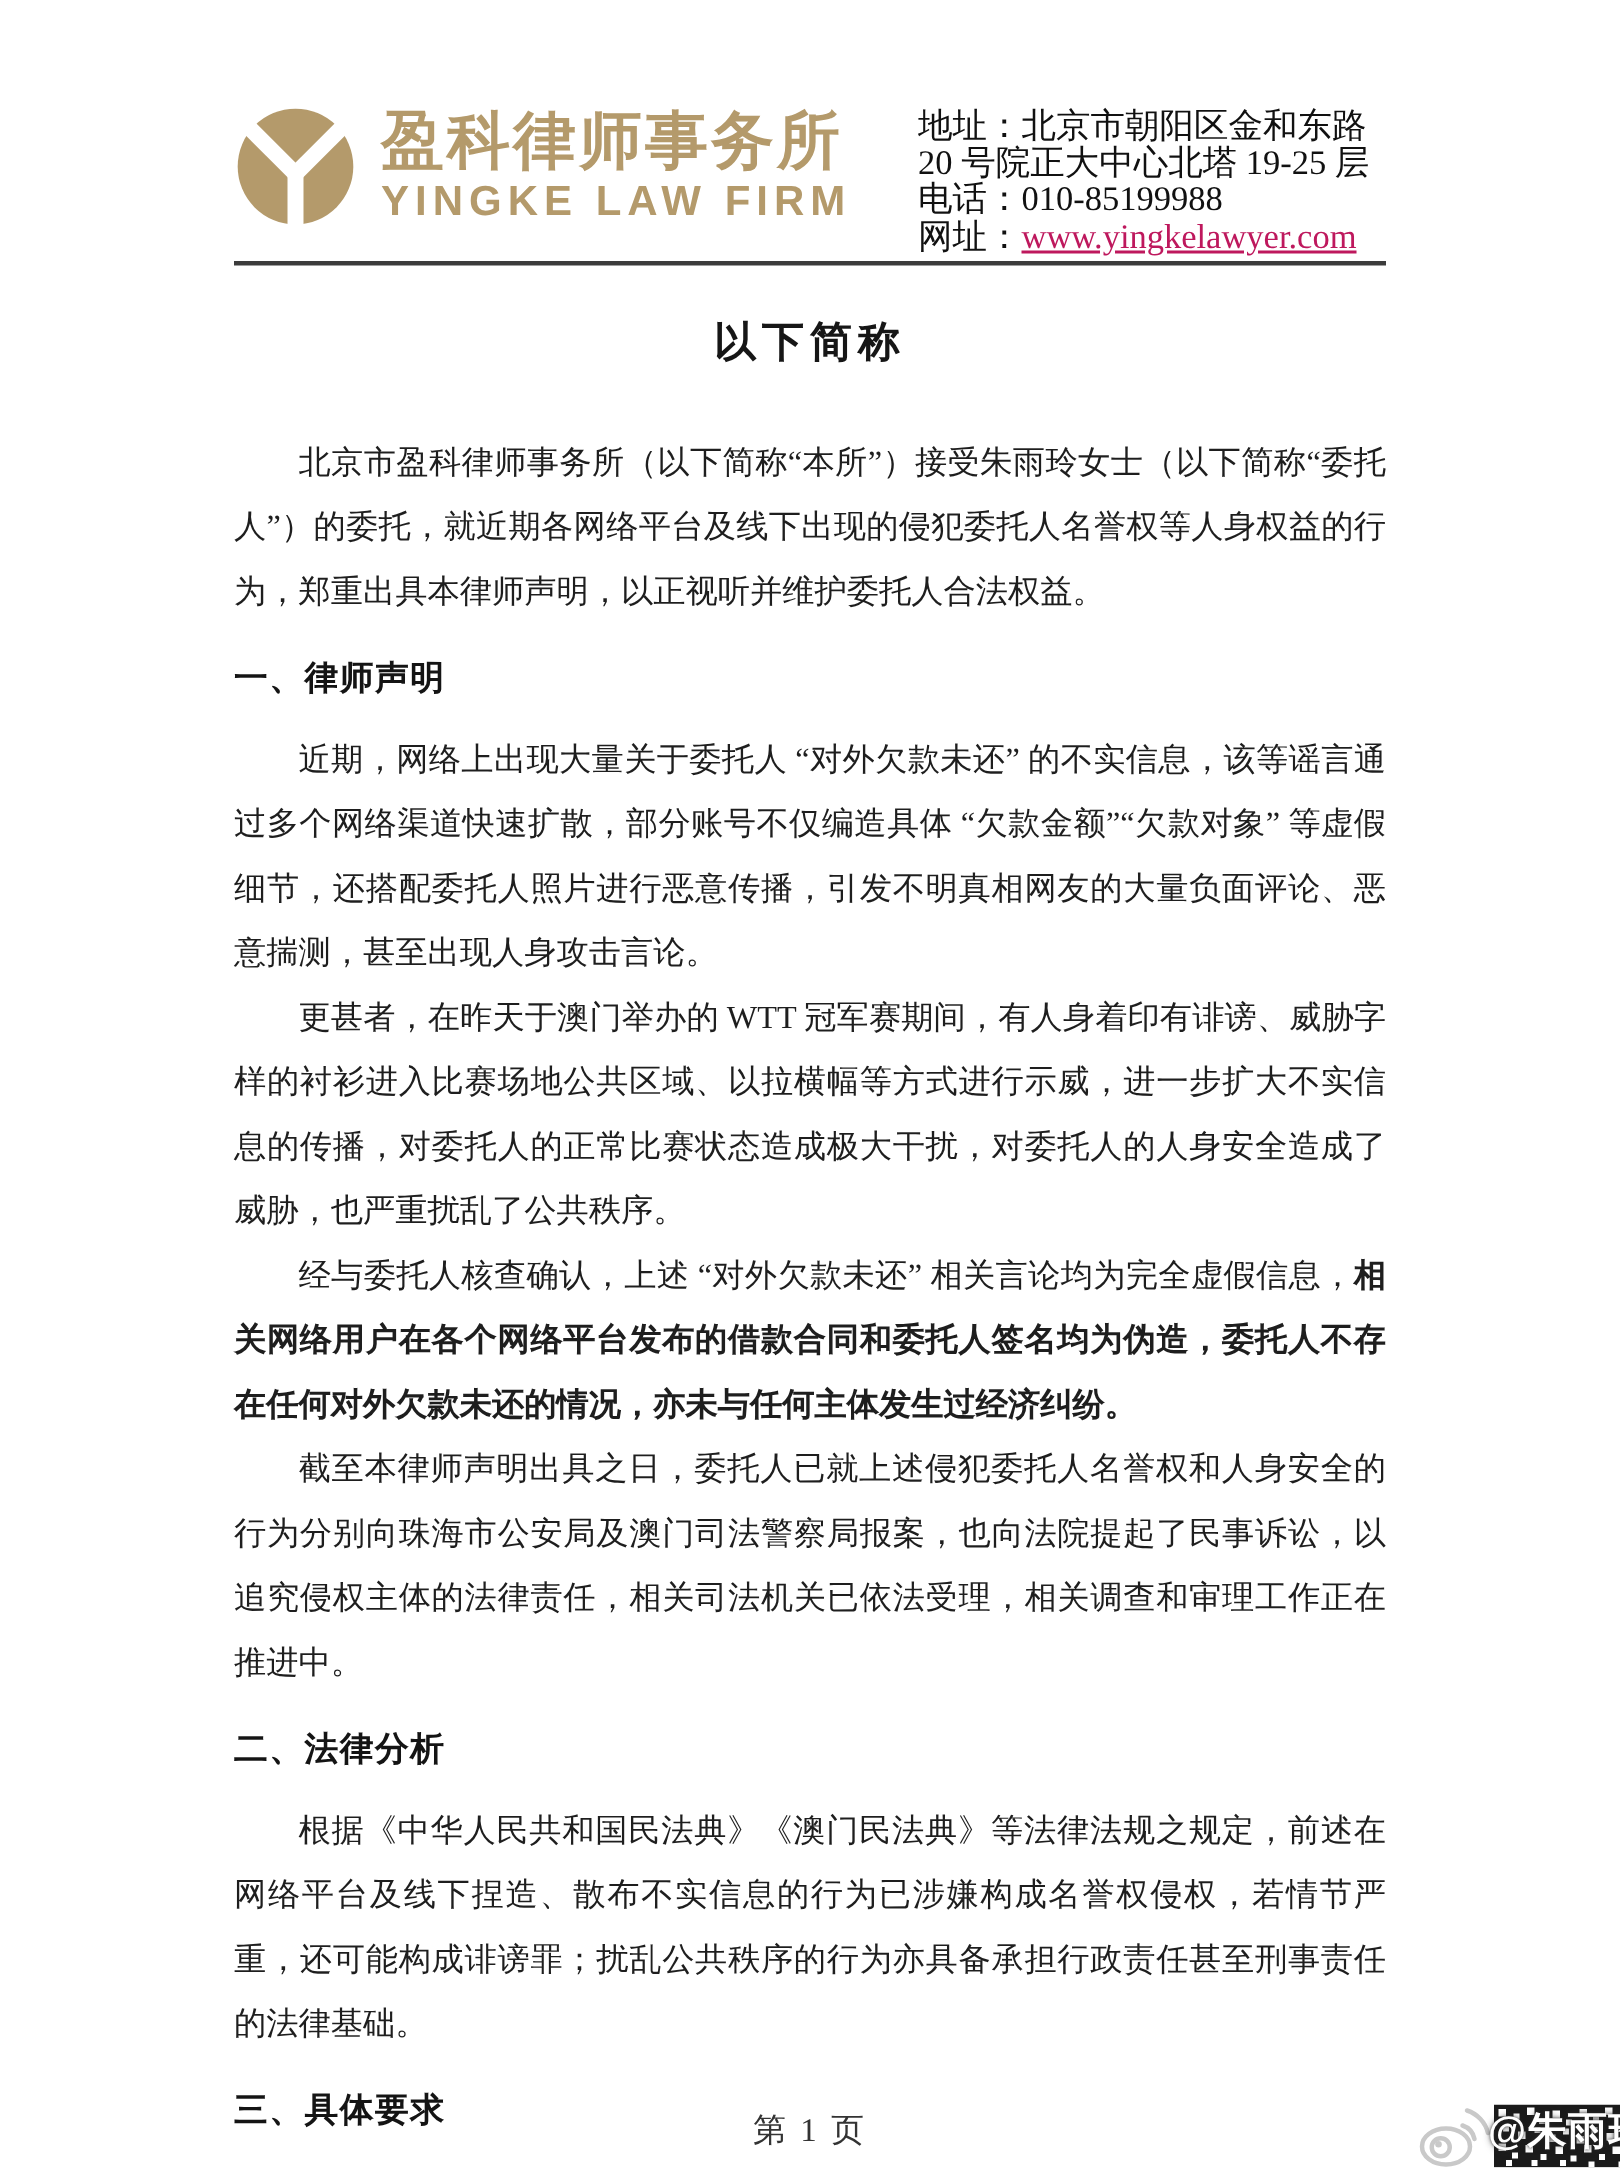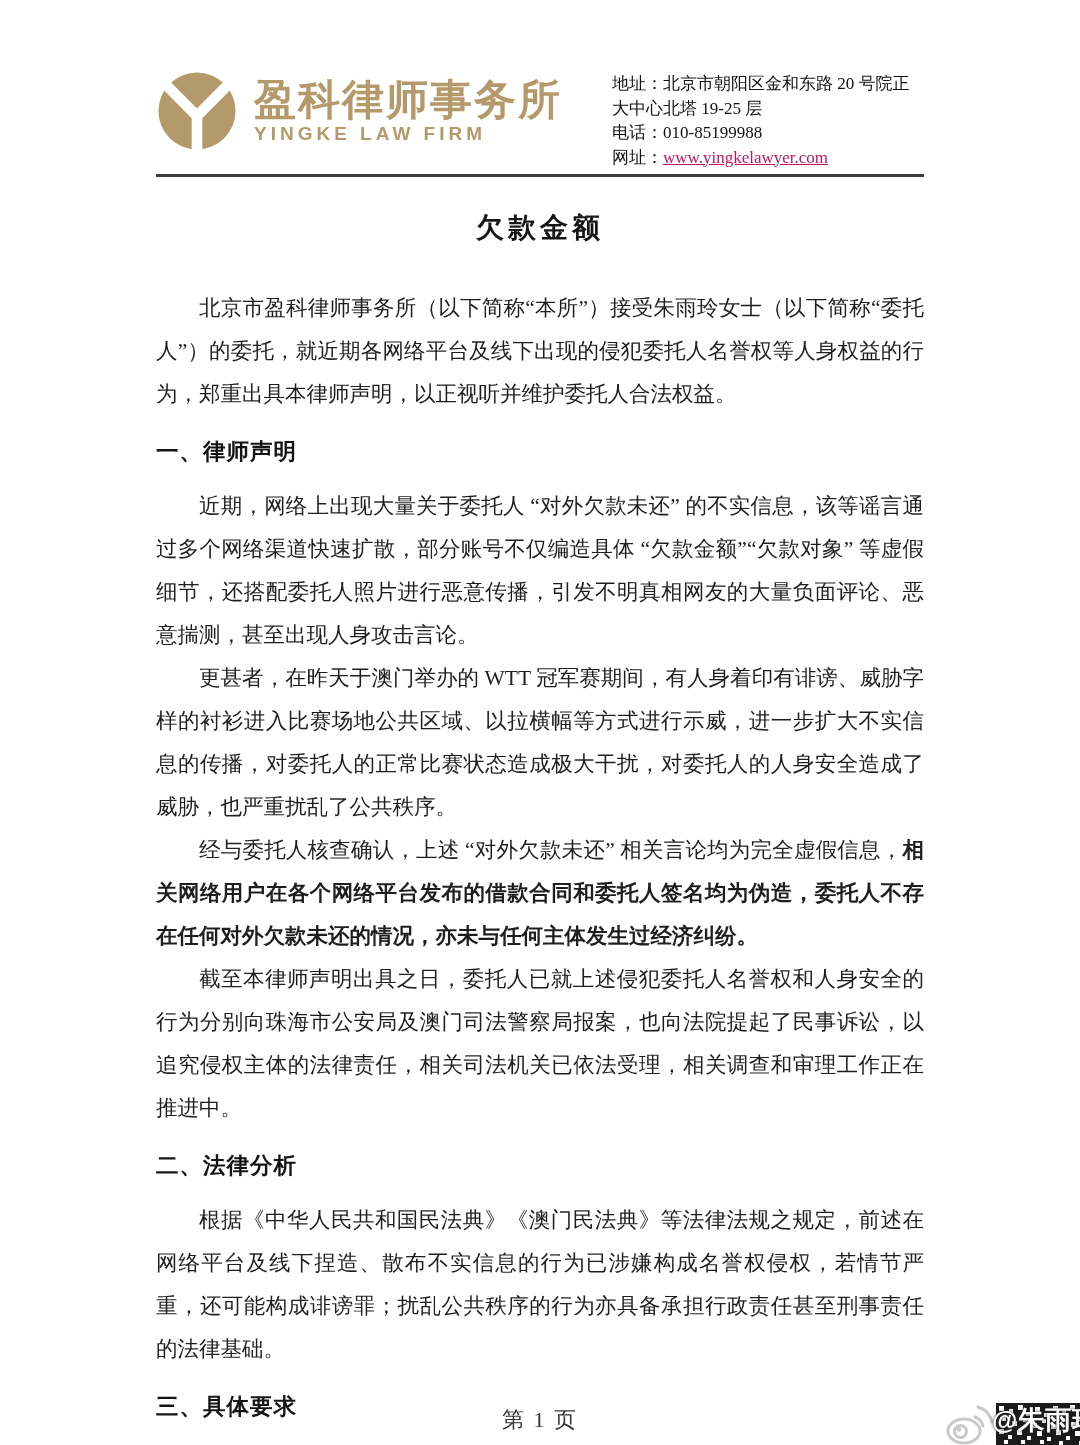--- a/index.html
+++ b/index.html
@@ -28,30 +28,30 @@
     color:#b49a6b;
     font-size:42px;
     font-weight:bold;
     font-family:"Liberation Sans","DejaVu Sans",sans-serif;
     letter-spacing:2px;
     line-height:1.1;
     white-space:nowrap;
   }
   .logo-en {
     color:#b49a6b;
-    font-size:19px;
+    font-size:28px;
     font-weight:bold;
     font-family:"Liberation Sans","DejaVu Sans",sans-serif;
     letter-spacing:4px;
     line-height:1.2;
     white-space:nowrap;
   }
   .contact {
     width:312px;
-    font-size:17px;
+    font-size:23px;
     line-height:24.5px;
     color:#111;
     padding-top:2px;
   }
   .contact .link {
     color:#be185d;
     text-decoration:underline;
     font-family:"Liberation Serif","DejaVu Serif",serif;
   }
   .rule {
@@ -155,21 +155,21 @@
       </div>
       <div class="contact">
         <div class="contact-line">地址：北京市朝阳区金和东路 20 号院正大中心北塔 19-25 层</div>
         <div class="contact-line">电话：010-85199988</div>
         <div class="contact-line"><span>网址：</span><a href="#" class="link">www.yingkelawyer.com</a></div>
       </div>
     </header>
 
     <div class="rule"></div>
 
-    <h1 class="doc-title">欠款金额</h1>
+    <h1 class="doc-title">以下简称</h1>
 
     <p class="para intro">北京市盈科律师事务所（以下简称“本所”）接受朱雨玲女士（以下简称“委托人”）的委托，就近期各网络平台及线下出现的侵犯委托人名誉权等人身权益的行为，郑重出具本律师声明，以正视听并维护委托人合法权益。</p>
 
     <h2 class="sec-heading">一、律师声明</h2>
     <p class="para">近期，网络上出现大量关于委托人 “对外欠款未还” 的不实信息，该等谣言通过多个网络渠道快速扩散，部分账号不仅编造具体 “欠款金额”“欠款对象” 等虚假细节，还搭配委托人照片进行恶意传播，引发不明真相网友的大量负面评论、恶意揣测，甚至出现人身攻击言论。</p>
     <p class="para">更甚者，在昨天于澳门举办的 WTT 冠军赛期间，有人身着印有诽谤、威胁字样的衬衫进入比赛场地公共区域、以拉横幅等方式进行示威，进一步扩大不实信息的传播，对委托人的正常比赛状态造成极大干扰，对委托人的人身安全造成了威胁，也严重扰乱了公共秩序。</p>
     <p class="para"><span>经与委托人核查确认，上述 “对外欠款未还” 相关言论均为完全虚假信息，</span><span class="bold-run">相关网络用户在各个网络平台发布的借款合同和委托人签名均为伪造，委托人不存在任何对外欠款未还的情况，亦未与任何主体发生过经济纠纷。</span></p>
     <p class="para">截至本律师声明出具之日，委托人已就上述侵犯委托人名誉权和人身安全的行为分别向珠海市公安局及澳门司法警察局报案，也向法院提起了民事诉讼，以追究侵权主体的法律责任，相关司法机关已依法受理，相关调查和审理工作正在推进中。</p>
 
     <h2 class="sec-heading">二、法律分析</h2>

